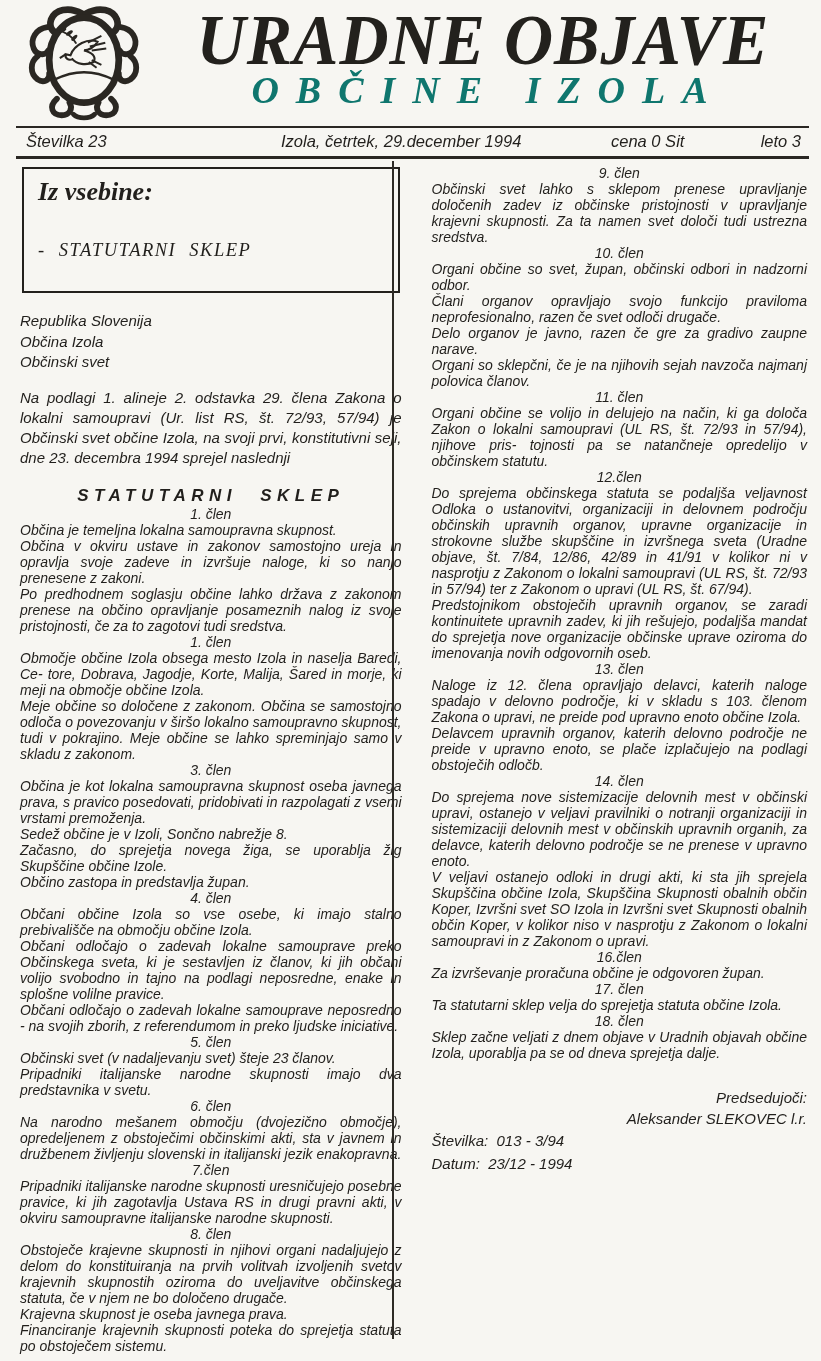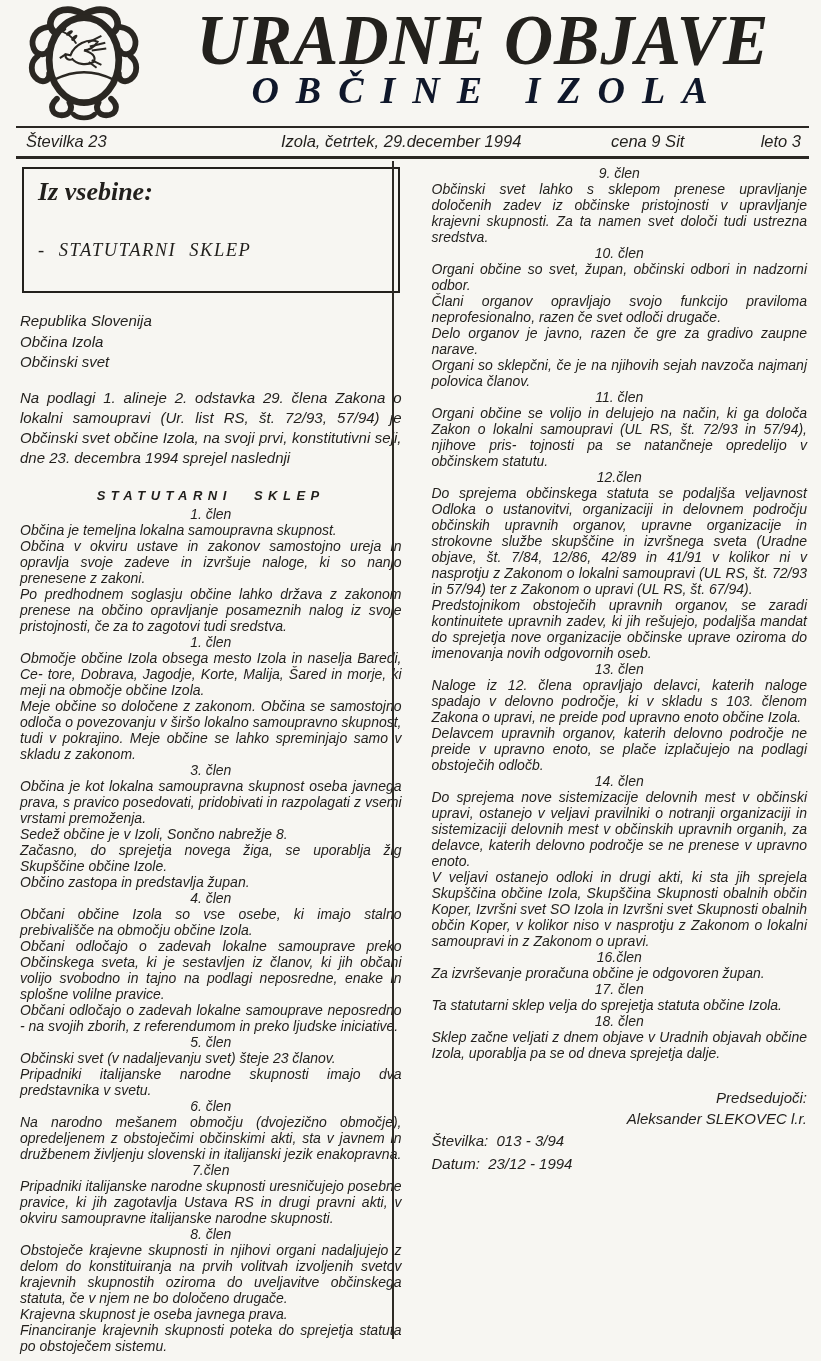--- a/index.html
+++ b/index.html
@@ -15,21 +15,21 @@
   .mast-titles{margin-left:158px;width:650px;text-align:center;}
   .mast-title{
     font-family:"Liberation Serif",serif;font-weight:bold;
     font-size:68px;line-height:74px;letter-spacing:1px;
     transform:scaleY(1.06);transform-origin:top center;
     white-space:nowrap;color:#23211d;
   }
   .mast-subtitle{
     font-family:"Liberation Serif",serif;font-weight:bold;
     font-size:38px;line-height:42px;letter-spacing:17px;text-indent:10px;
-    margin-top:-5px;white-space:nowrap;color:#0f172a;
+    margin-top:-5px;white-space:nowrap;color:#0f766e;
   }
   
   .rule{margin:0 12px 0 16px;border:0;}
   .rule-thin{border-top:2px solid #2a2723;}
   .rule-thick{border-top:3px solid #2a2723;}
   .infobar{
     display:grid;grid-template-columns:255px 330px 130px 1fr;
     align-items:center;padding:4px 20px 5px 26px;font-size:16.5px;
   }
   .infobar .c{text-align:left;}
@@ -43,21 +43,21 @@
   .contents-box{border:2px solid #23211d;margin:2px 2px 18px 2px;padding:8px 14px 30px 14px;}
   .contents-title{font-family:"Liberation Serif",serif;font-weight:bold;font-size:26px;line-height:30px;}
   .contents-item{
     font-family:"Liberation Serif",serif;font-size:18.5px;line-height:22px;
     letter-spacing:1.5px;word-spacing:7px;margin-top:32px;
   }
   
   .issuer-line{font-size:15px;line-height:20.5px;}
   .intro{font-size:15px;line-height:20px;text-align:justify;margin:15px 0 0 0;}
   .doc-title{
-    font-size:13px;font-weight:bold;text-align:center;
+    font-size:17px;font-weight:bold;text-align:center;
     letter-spacing:5.5px;word-spacing:13px;margin:19px 0 1px 0;line-height:18px;
   }
   .clen-heading{font-size:14px;line-height:16px;text-align:center;margin:0;}
   .body-p{font-size:14px;line-height:16px;text-align:justify;margin:0;}
   
   .signature{margin-top:26px;}
   .sig-right{text-align:right;font-size:15px;line-height:21px;}
   .sig-meta{font-size:15px;line-height:23px;white-space:pre-wrap;}
   .sig-meta:first-of-type{margin-top:15px;}
 </style>
@@ -97,21 +97,21 @@
       <div class="mast-title">URADNE OBJAVE</div>
       <div class="mast-subtitle">OBČINE IZOLA</div>
     </div>
   </header>
 
   <div class="rule rule-thin"></div>
 
   <div class="infobar">
     <span>Številka 23</span>
     <span class="c">Izola, četrtek, 29.december 1994</span>
-    <span class="c">cena 9 Sit</span>
+    <span class="c">cena 0 Sit</span>
     <span class="r">leto 3</span>
   </div>
 
   <div class="rule rule-thick"></div>
 
   <main class="columns">
     <div class="divider"></div>
 
     <div class="col-left">
       <section class="contents-box">

